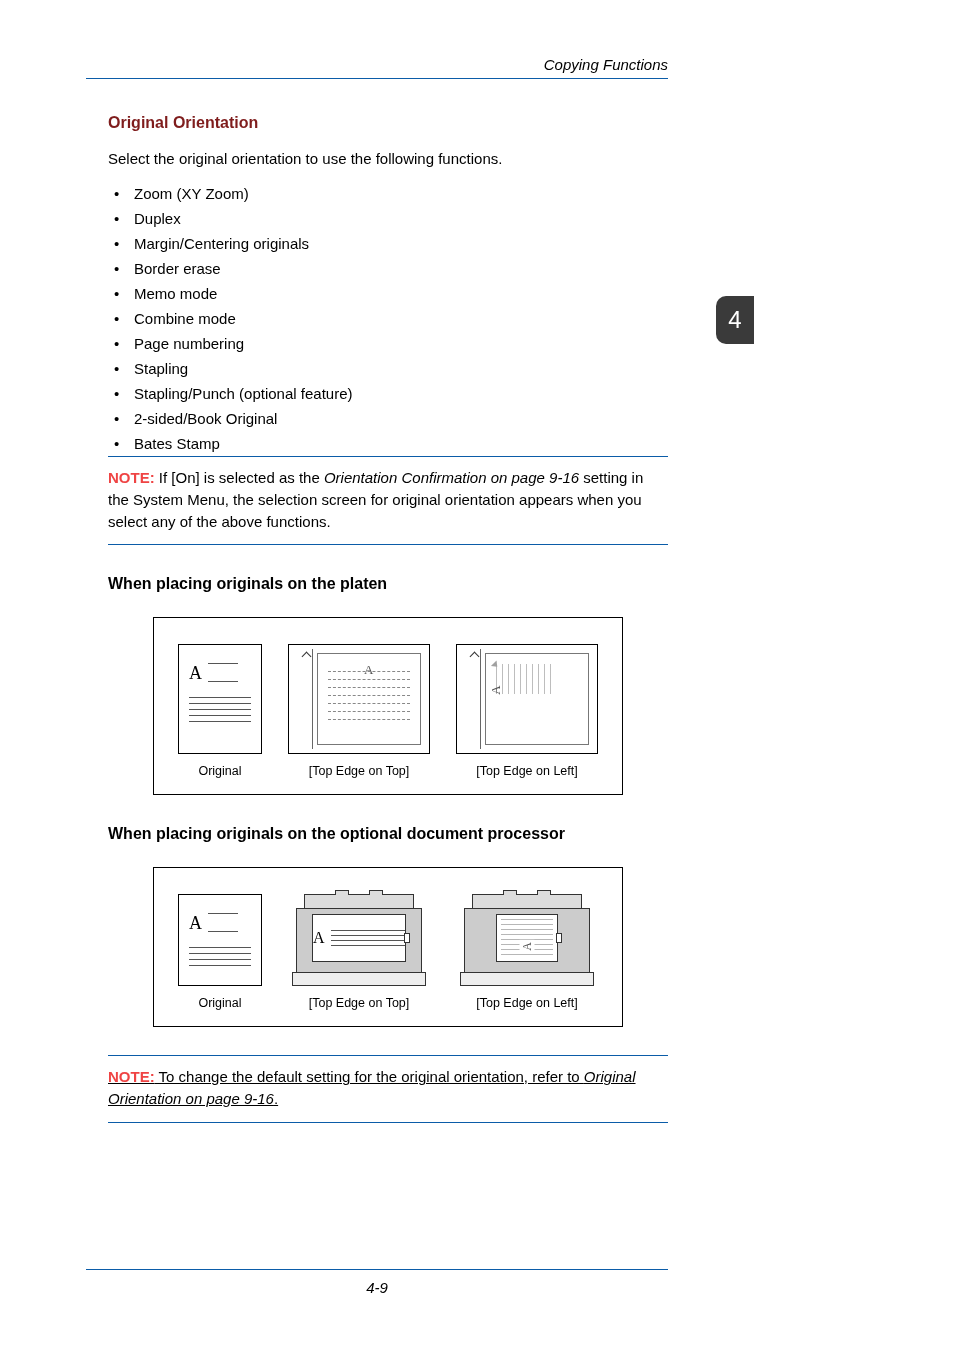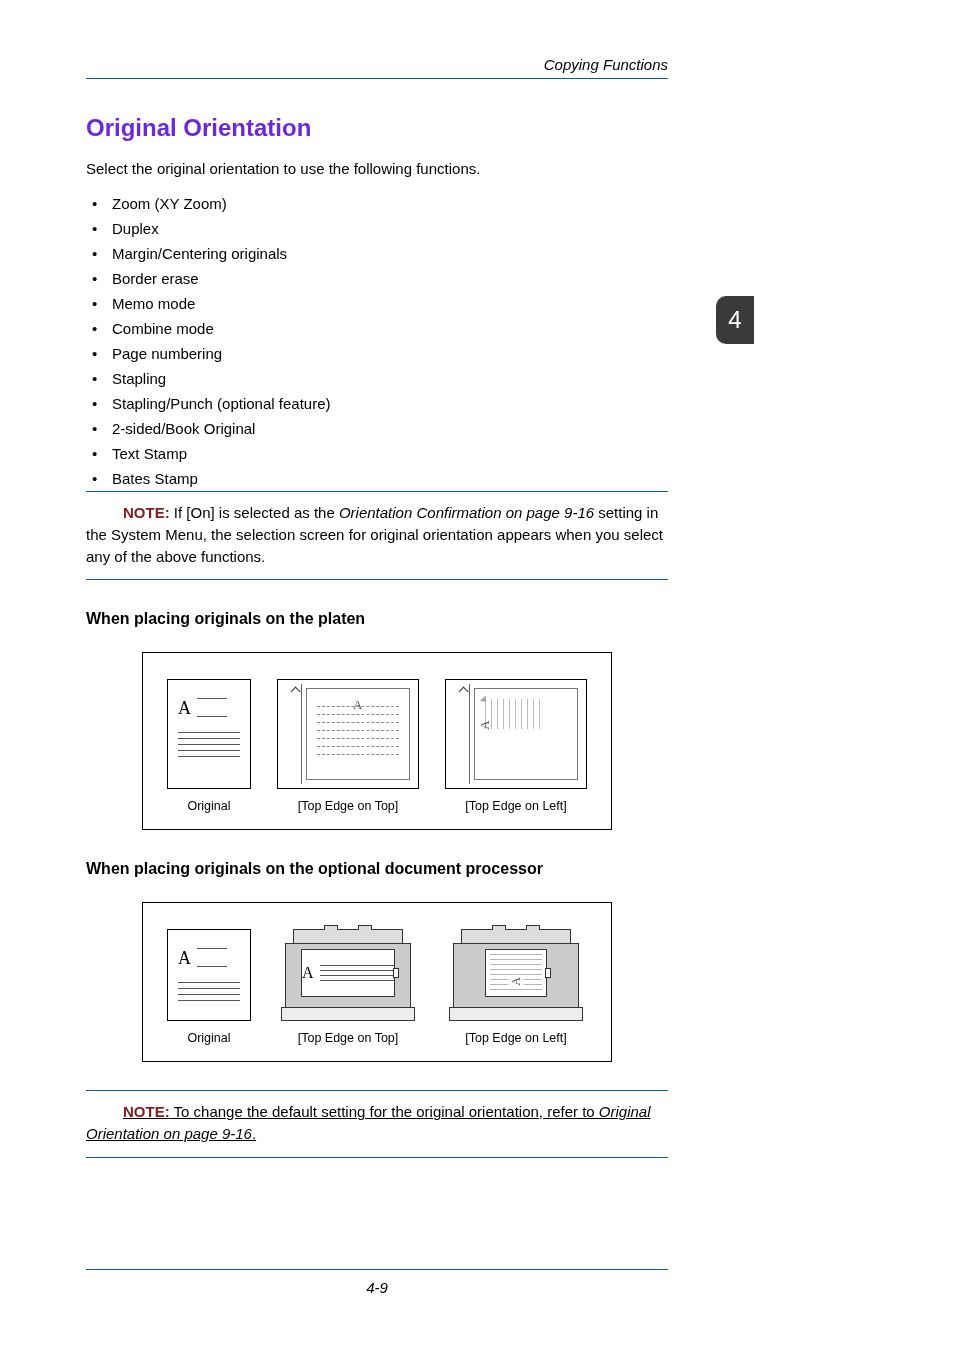--- a/index.html
+++ b/index.html
@@ -1,28 +1,28 @@
 <!DOCTYPE html>
 <html><head>
 <meta charset="utf-8">
 <style>
   * { box-sizing: border-box; margin: 0; padding: 0; }
   html, body { width: 954px; height: 1350px; background: #fff; font-family: Arial, Helvetica, sans-serif; color: #000; }
-  .page { position: relative; width: 754px; height: 1350px; padding: 58px 86px 0 86px; }
+  .page { position: relative; width: 754px; height: 1350px; padding: 58px 86px 0 108px; }
   .header-line { position: absolute; top: 78px; left: 86px; right: 86px; border-top: 1.5px solid #0b5ca8; }
   .running-head { position: absolute; top: 56px; right: 86px; font-style: italic; font-size: 15px; }
   .side-tab { position: absolute; top: 296px; right: 0; width: 38px; height: 48px; background: #3a3a3a; border-top-left-radius: 10px; border-bottom-left-radius: 10px; color: #fff; font-size: 24px; display: flex; align-items: center; justify-content: center; font-family: Arial, sans-serif; }
   .content { margin-top: 56px; }
-  h1.section-title { color: #6d28d9; font-size: 24px; font-weight: bold; margin-bottom: 18px; }
+  h1.section-title { color: #7f1d1d; font-size: 16px; font-weight: bold; margin-bottom: 18px; }
   p.intro { font-size: 15px; margin-bottom: 14px; }
   ul.bullets { list-style: none; margin-left: 4px; }
   ul.bullets li { font-size: 15px; padding: 4px 0; position: relative; padding-left: 22px; }
   ul.bullets li::before { content: "•"; position: absolute; left: 2px; top: 4px; font-size: 15px; }
   .note-box { border-top: 1px solid #0b5ca8; border-bottom: 1px solid #0b5ca8; padding: 10px 0 12px 0; font-size: 15px; line-height: 1.45; }
-  .note-label { color: #7f1d1d; font-weight: bold; margin-left: 37px; }
+  .note-label { color: #ef4444; font-weight: bold; }
   .italic { font-style: italic; }
   h2.subhead { font-size: 16px; font-weight: bold; margin-top: 30px; margin-bottom: 24px; }
   .figure-wrap { display: flex; justify-content: center; }
   .figure { border: 1.5px solid #000; padding: 26px 24px 16px 24px; display: flex; gap: 26px; align-items: flex-end; justify-content: center; }
   .fig-col { display: flex; flex-direction: column; align-items: center; }
   .fig-caption { font-size: 12.5px; margin-top: 10px; text-align: center; }
   .original-sheet { width: 84px; height: 110px; border: 1.5px solid #000; background: #fff; padding: 10px 10px; }
   .original-sheet .aline { display: flex; align-items: center; gap: 6px; margin-bottom: 6px; }
   .original-sheet .aline .a { font-family: 'Times New Roman', serif; font-size: 18px; }
   .thinline { height: 1px; background: #555; margin: 5px 0; }
@@ -72,21 +72,20 @@
       <li>Zoom (XY Zoom)</li>
       <li>Duplex</li>
       <li>Margin/Centering originals</li>
       <li>Border erase</li>
       <li>Memo mode</li>
       <li>Combine mode</li>
       <li>Page numbering</li>
       <li>Stapling</li>
       <li>Stapling/Punch (optional feature)</li>
       <li>2-sided/Book Original</li>
-      <li>Text Stamp</li>
       <li>Bates Stamp</li>
     </ul>
 
     <div class="note-box">
       <span class="note-label">NOTE:</span><span> If [On] is selected as the </span><span class="italic">Orientation Confirmation on page 9-16</span><span> setting in the System Menu, the selection screen for original orientation appears when you select any of the above functions.</span>
     </div>
 
     <h2 class="subhead">When placing originals on the platen</h2>
 
     <div class="figure-wrap">

